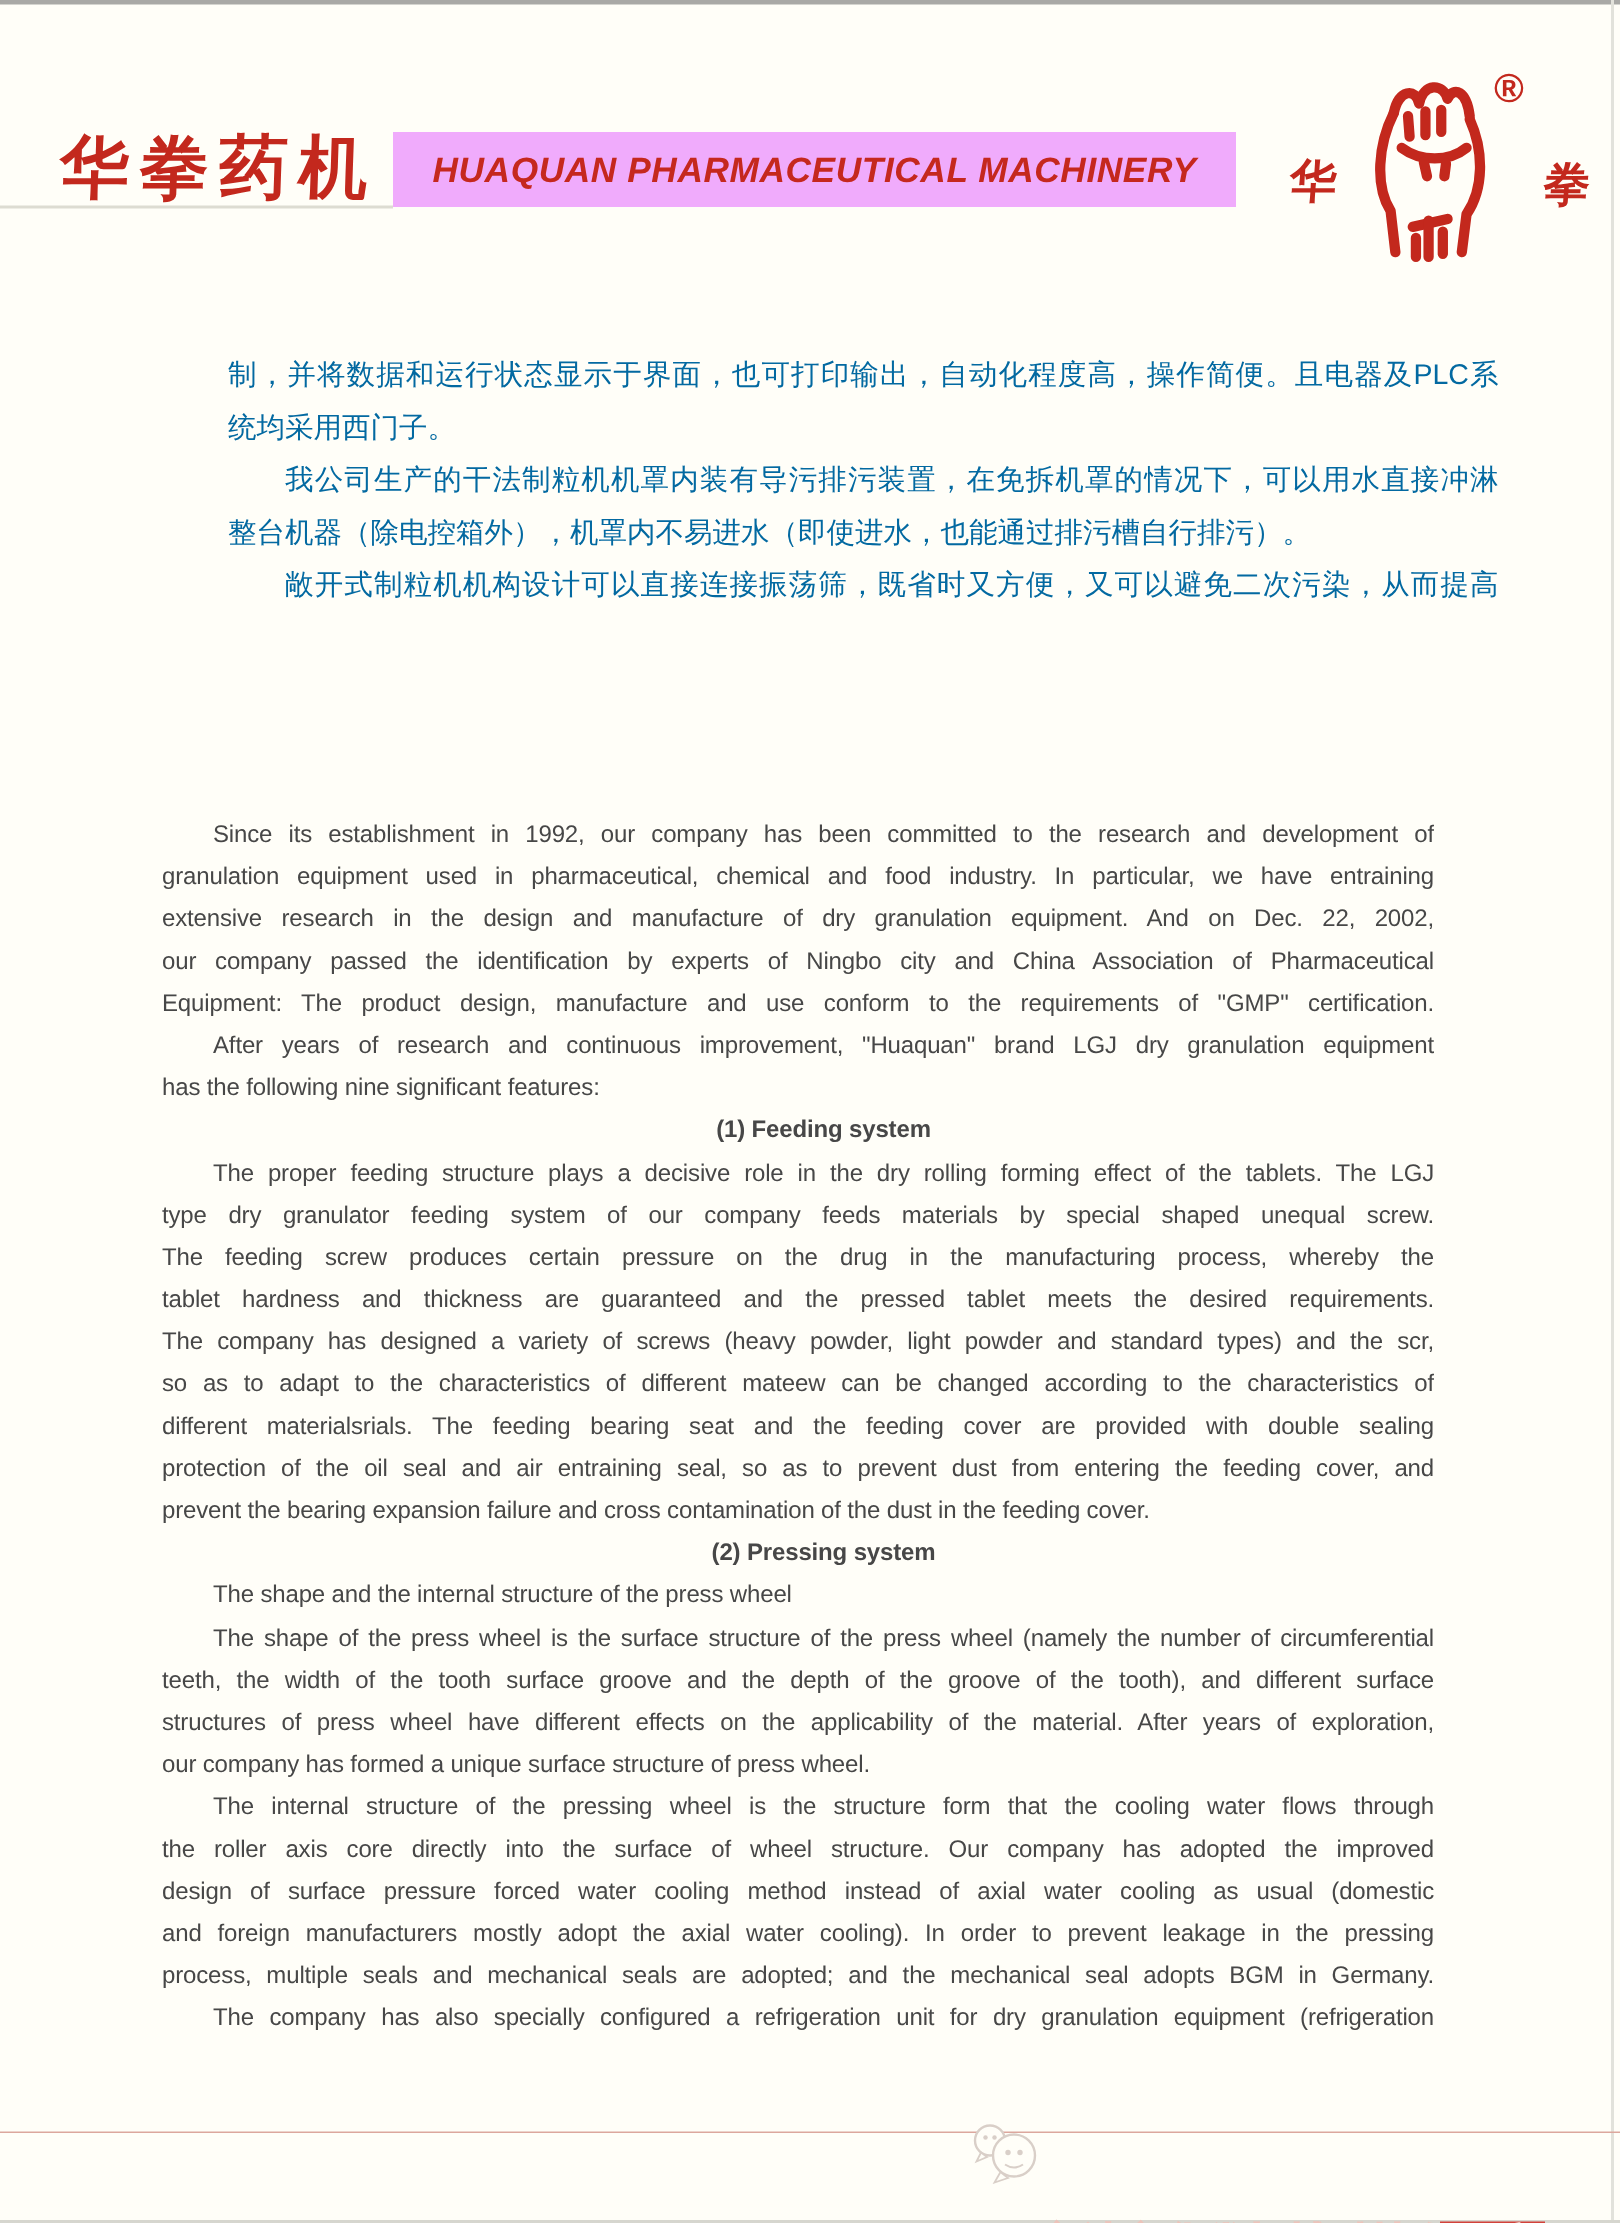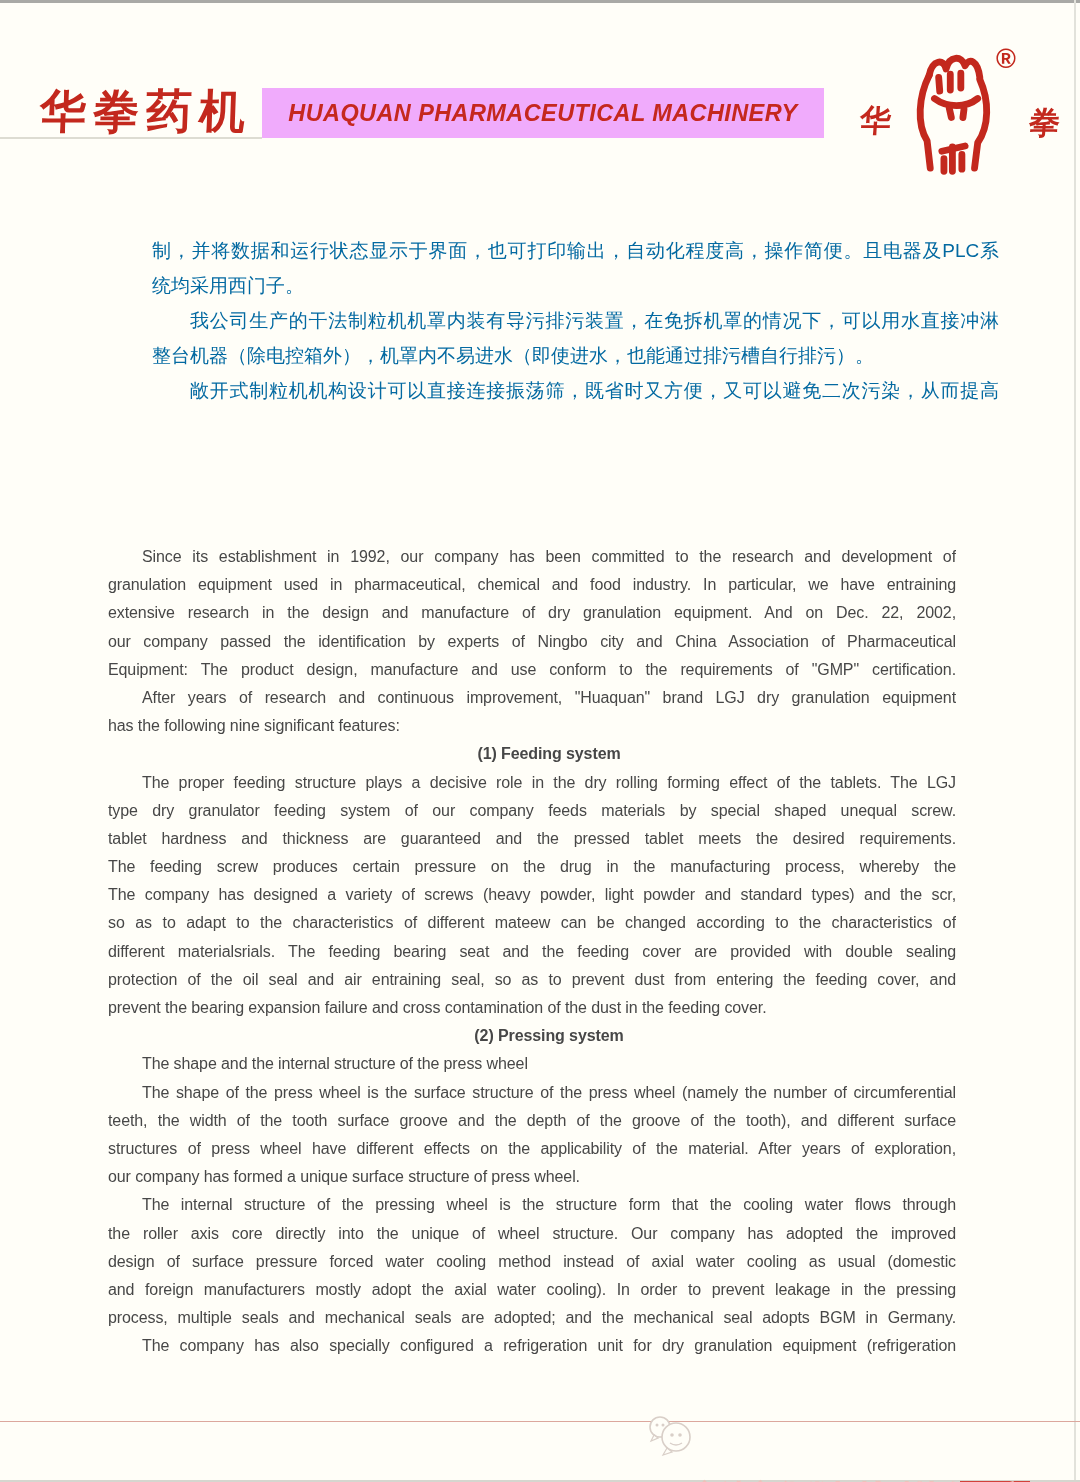--- a/index.html
+++ b/index.html
@@ -121,35 +121,35 @@
       <div class="line indent justify">Since its establishment in 1992, our company has been committed to the research and development of</div>
       <div class="line justify">granulation equipment used in pharmaceutical, chemical and food industry. In particular, we have entraining</div>
       <div class="line justify">extensive research in the design and manufacture of dry granulation equipment. And on Dec. 22, 2002,</div>
       <div class="line justify">our company passed the identification by experts of Ningbo city and China Association of Pharmaceutical</div>
       <div class="line justify">Equipment: The product design, manufacture and use conform to the requirements of "GMP" certification.</div>
       <div class="line indent justify">After years of research and continuous improvement, "Huaquan" brand LGJ dry granulation equipment</div>
       <div class="line">has the following nine significant features:</div>
       <div class="line bold indent">(1) Feeding system</div>
       <div class="line indent justify">The proper feeding structure plays a decisive role in the dry rolling forming effect of the tablets. The LGJ</div>
       <div class="line justify">type dry granulator feeding system of our company feeds materials by special shaped unequal screw.</div>
+      <div class="line justify">The feeding screw produces certain pressure on the drug in the manufacturing process, whereby the</div>
       <div class="line justify">tablet hardness and thickness are guaranteed and the pressed tablet meets the desired requirements.</div>
-      <div class="line justify">The feeding screw produces certain pressure on the drug in the manufacturing process, whereby the</div>
       <div class="line justify">The company has designed a variety of screws (heavy powder, light powder and standard types) and the scr,</div>
       <div class="line justify">so as to adapt to the characteristics of different mateew can be changed according to the characteristics of</div>
       <div class="line justify">different materialsrials. The feeding bearing seat and the feeding cover are provided with double sealing</div>
       <div class="line justify">protection of the oil seal and air entraining seal, so as to prevent dust from entering the feeding cover, and</div>
       <div class="line">prevent the bearing expansion failure and cross contamination of the dust in the feeding cover.</div>
       <div class="line bold indent">(2) Pressing system</div>
       <div class="line indent">The shape and the internal structure of the press wheel</div>
       <div class="line indent justify">The shape of the press wheel is the surface structure of the press wheel (namely the number of circumferential</div>
       <div class="line justify">teeth, the width of the tooth surface groove and the depth of the groove of the tooth), and different surface</div>
       <div class="line justify">structures of press wheel have different effects on the applicability of the material. After years of exploration,</div>
       <div class="line">our company has formed a unique surface structure of press wheel.</div>
       <div class="line indent justify">The internal structure of the pressing wheel is the structure form that the cooling water flows through</div>
-      <div class="line justify">the roller axis core directly into the unique of wheel structure. Our company has adopted the improved</div>
+      <div class="line justify">the roller axis core directly into the surface of wheel structure. Our company has adopted the improved</div>
       <div class="line justify">design of surface pressure forced water cooling method instead of axial water cooling as usual (domestic</div>
       <div class="line justify">and foreign manufacturers mostly adopt the axial water cooling). In order to prevent leakage in the pressing</div>
       <div class="line justify">process, multiple seals and mechanical seals are adopted; and the mechanical seal adopts BGM in Germany.</div>
       <div class="line indent justify">The company has also specially configured a refrigeration unit for dry granulation equipment (refrigeration</div>
     </div>
 
   <div class="footer-rule"></div>
   <div class="wechat">
     <svg width="50" height="42" viewBox="0 0 50 42">
       <g fill="#fffef8" stroke="#d9cfc8" stroke-width="1.6">

